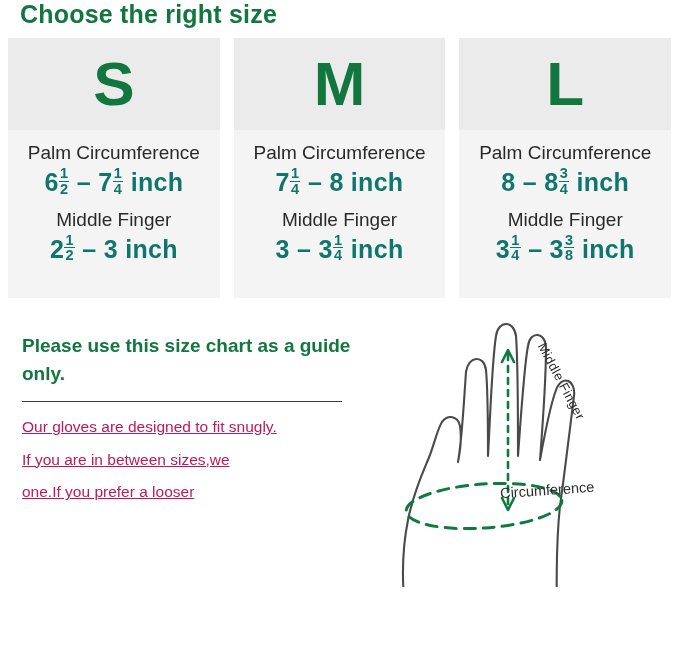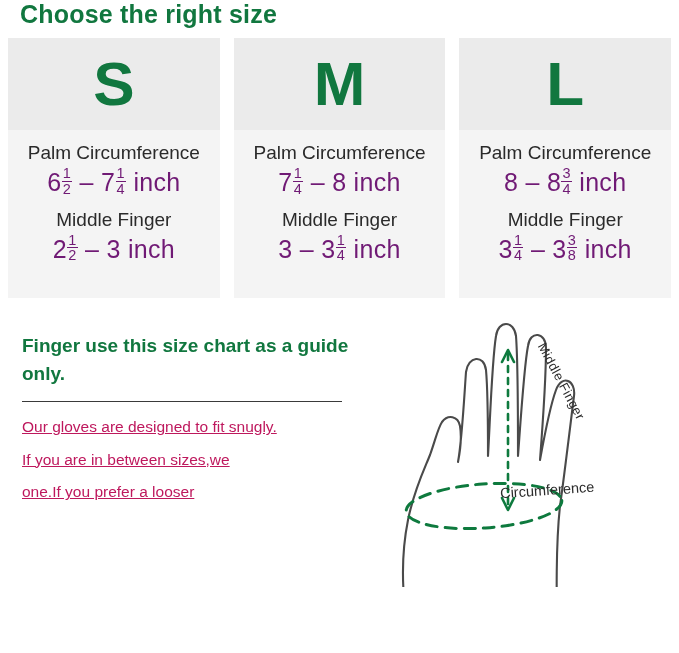--- a/index.html
+++ b/index.html
@@ -54,22 +54,22 @@
   }
   .spec-label {
     font-size: 19px;
     color: #2a2a2a;
     margin-bottom: 2px;
     white-space: nowrap;
     text-align: center;
   }
   .spec-value {
     font-size: 25px;
-    font-weight: normal;
-    color: #701a75;
+    font-weight: bold;
+    color: #0f766e;
     margin-bottom: 12px;
     white-space: nowrap;
     letter-spacing: 0.3px;
   }
   .spec-value:last-child { margin-bottom: 0; }
   .frac {
     display: inline-block;
     vertical-align: -0.18em;
     font-size: 0.58em;
     line-height: 1;
@@ -173,21 +173,21 @@
         <div class="spec-label">Palm Circumference</div>
         <div class="spec-value">8 – 8<span class="frac"><span class="num">3</span><span class="den">4</span></span> inch</div>
         <div class="spec-label">Middle Finger</div>
         <div class="spec-value">3<span class="frac"><span class="num">1</span><span class="den">4</span></span> – 3<span class="frac"><span class="num">3</span><span class="den">8</span></span> inch</div>
       </div>
     </div>
 
   </div>
 
   <div class="note">
-    <div class="note-heading">Finger use this size chart as a guide only.</div>
+    <div class="note-heading">Please use this size chart as a guide only.</div>
     <div class="note-rule"></div>
     <div class="note-body">
       <p>Our gloves are designed to fit snugly.</p>
       <p>If you are in between sizes,we</p>
       <p>one.If you prefer a looser</p>
     </div>
   </div>
 
   <div class="hand-wrap">
     <svg width="290" height="340" viewBox="0 0 290 340">

